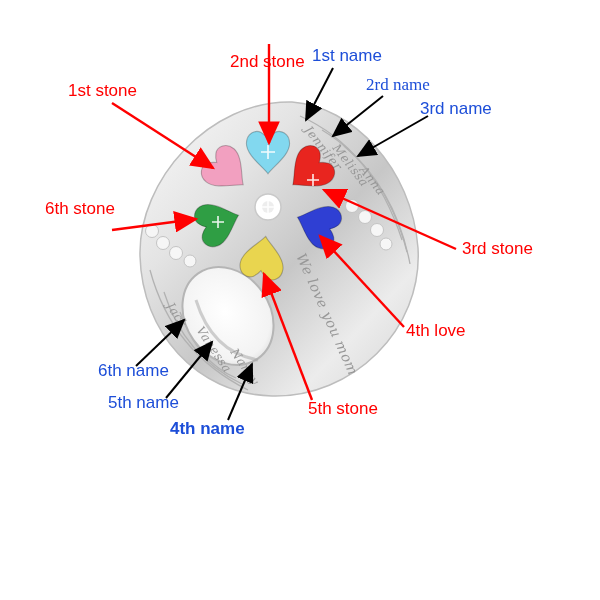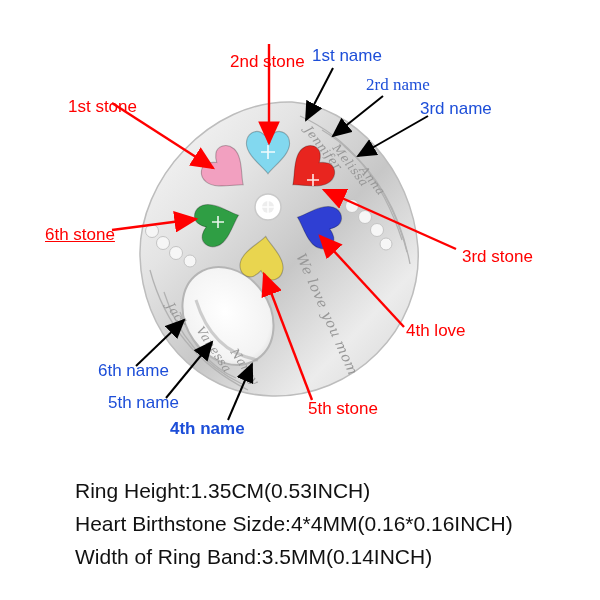--- a/index.html
+++ b/index.html
@@ -123,32 +123,27 @@
       <line x1="333" y1="68" x2="306" y2="120" marker-end="url(#mb)"></line>
       <line x1="383" y1="96" x2="333" y2="136" marker-end="url(#mb)"></line>
       <line x1="428" y1="116" x2="358" y2="156" marker-end="url(#mb)"></line>
       <line x1="136" y1="366" x2="184" y2="320" marker-end="url(#mb)"></line>
       <line x1="166" y1="398" x2="212" y2="342" marker-end="url(#mb)"></line>
       <line x1="228" y1="420" x2="252" y2="364" marker-end="url(#mb)"></line>
     </g>
   </svg>
 
   <div class="lbl red" style="left:230px;top:17px;margin-top:36px;">2nd stone</div>
-  <div class="lbl red" style="left:68px;top:82px;margin-top:16px;">1st stone</div>
-  <div class="lbl red" style="left:45px;top:226px;text-decoration:underline;">6th stone</div>
-  <div class="lbl red" style="left:462px;top:248px;">3rd stone</div>
+  <div class="lbl red" style="left:68px;top:82px;">1st stone</div>
+  <div class="lbl red" style="left:45px;top:200px;">6th stone</div>
+  <div class="lbl red" style="left:462px;top:240px;">3rd stone</div>
   <div class="lbl red" style="left:406px;top:322px;">4th love</div>
   <div class="lbl red" style="left:308px;top:400px;">5th stone</div>
 
   <div class="lbl blk" style="left:312px;top:47px;">1st name</div>
   <div class="lbl blk" style="left:366px;top:76px;font-family:Liberation Serif, serif;">2rd name</div>
   <div class="lbl blk" style="left:420px;top:100px;">3rd name</div>
   <div class="lbl blk" style="left:78px;top:362px;margin-left:20px;">6th name</div>
   <div class="lbl blk" style="left:108px;top:394px;">5th name</div>
   <div class="lbl blk" style="left:170px;top:420px;font-weight:bold;">4th name</div>
 
-  <div id="specs">
-    <div>Ring Height:1.35CM(0.53INCH)</div>
-    <div>Heart Birthstone Sizde:4*4MM(0.16*0.16INCH)</div>
-    <div>Width of Ring Band:3.5MM(0.14INCH)</div>
-  </div>
 
 </div>
 
 </body></html>

